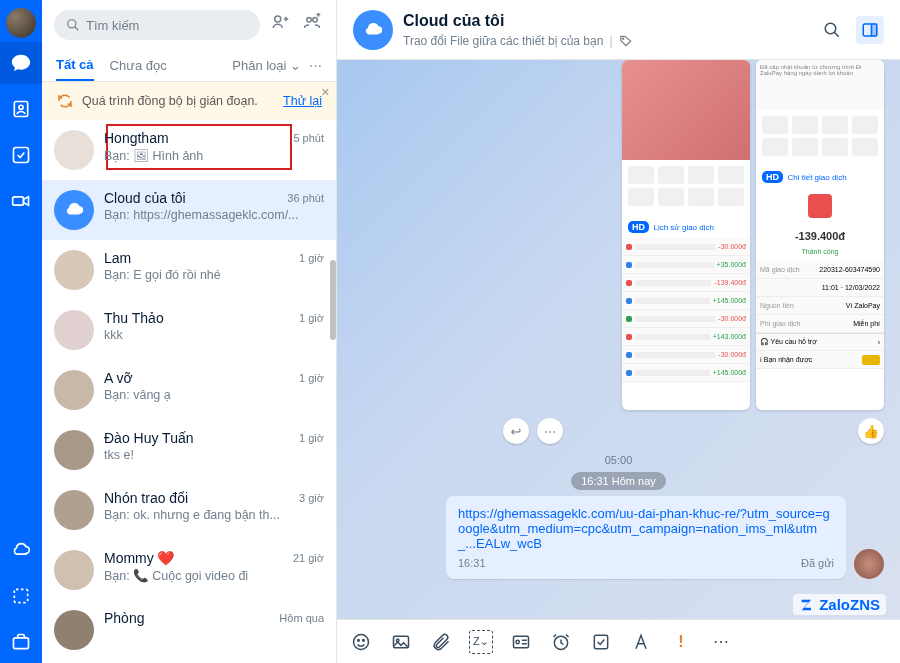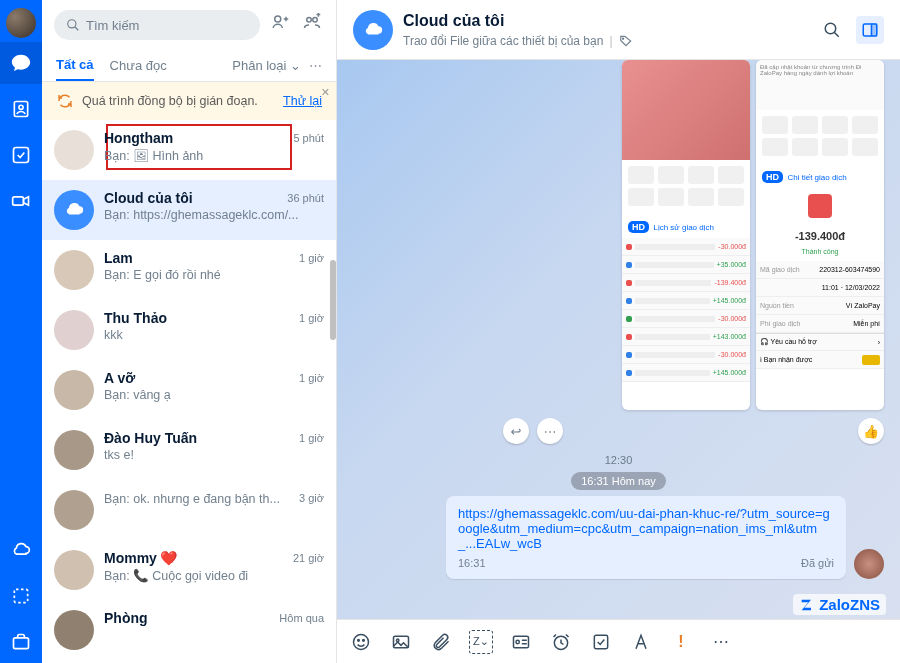--- a/index.html
+++ b/index.html
@@ -27,21 +27,21 @@
 .sync-bar { background: #fff8e6; padding: 10px 14px; display: flex; align-items: center; font-size: 12.5px; color: #5a5a5a; position: relative; }
 .sync-bar .retry { color: #0068ff; margin-left: auto; text-decoration: underline; cursor: pointer; }
 .sync-bar .close-x { position: absolute; top: 4px; right: 6px; color: #999; font-size: 11px; cursor: pointer; }
 
 .chatlist { flex: 1; overflow-y: auto; }
 .chat-item { display: flex; padding: 10px 12px; cursor: pointer; position: relative; }
 .chat-item.selected { background: #e5efff; }
 .chat-item .av { width: 40px; height: 40px; border-radius: 50%; background: #ccc; flex-shrink: 0; margin-right: 10px; }
 .chat-item .av.cloud { background: #3a8eff; display: flex; align-items: center; justify-content: center; color: #fff; }
 .chat-item .body { flex: 1; min-width: 0; }
-.chat-item .name { font-size: 14px; color: #081c36; font-weight: 700; display: flex; align-items: center; gap: 4px; }
+.chat-item .name { font-size: 14px; color: #081c36; font-weight: 400; display: flex; align-items: center; gap: 4px; }
 .chat-item .preview { font-size: 12.5px; color: #72808e; white-space: nowrap; overflow: hidden; text-overflow: ellipsis; margin-top: 2px; }
 .chat-item .time { font-size: 11px; color: #72808e; position: absolute; right: 12px; top: 12px; }
 .highlight-box { position: absolute; border: 2.5px solid #d52020; pointer-events: none; }
 
 
 .main { flex: 1; display: flex; flex-direction: column; background: #fff; }
 .chat-header { height: 60px; display: flex; align-items: center; padding: 0 16px; border-bottom: 1px solid #e5e5e5; }
 .chat-header .av { width: 40px; height: 40px; border-radius: 50%; background: #3a8eff; display: flex; align-items: center; justify-content: center; color: #fff; margin-right: 10px; }
 .chat-header .title { font-size: 16px; font-weight: 600; color: #081c36; }
 .chat-header .sub { font-size: 12px; color: #72808e; margin-top: 4px; display: flex; align-items: center; gap: 6px; }
@@ -230,20 +230,21 @@
       <div class="body">
           <div class="name">Đào Huy Tuấn</div>
           <div class="preview">tks e!</div>
         </div>
       <div class="time">1 giờ</div>
     </div>
 
     <div class="chat-item">
       <div class="av" style="background:#b0a090"></div>
       <div class="body">
+          <div class="name">Nhón       trao đổi</div>
           <div class="preview">Bạn: ok.       nhưng e đang bận th...</div>
         </div>
       <div class="time">3 giờ</div>
     </div>
 
     <div class="chat-item">
       <div class="av" style="background:#d0c0b0"></div>
       <div class="body">
           <div class="name">
             <span>Mommy ❤️</span>
@@ -400,21 +401,21 @@
       </div>
     </div>
 
     <div class="reaction-bar">
       <div class="react-btn">↩</div>
       <div class="react-btn">⋯</div>
       <div style="flex:1"></div>
       <div class="react-btn">👍</div>
     </div>
 
-    <div class="time-center">12:30</div>
+    <div class="time-center">05:00</div>
     <div class="time-center"><span class="time-pill">16:31 Hôm nay</span></div>
 
     <div class="msg-row">
       <div class="bubble">
         <span>https://ghemassageklc.com/uu-dai-phan-khuc-re/?utm_source=google&amp;utm_medium=cpc&amp;utm_campaign=nation_ims_ml&amp;utm_...EALw_wcB</span>
         <div class="meta">
             <span>16:31</span>
             <span>Đã gửi</span>
           </div>
       </div>

